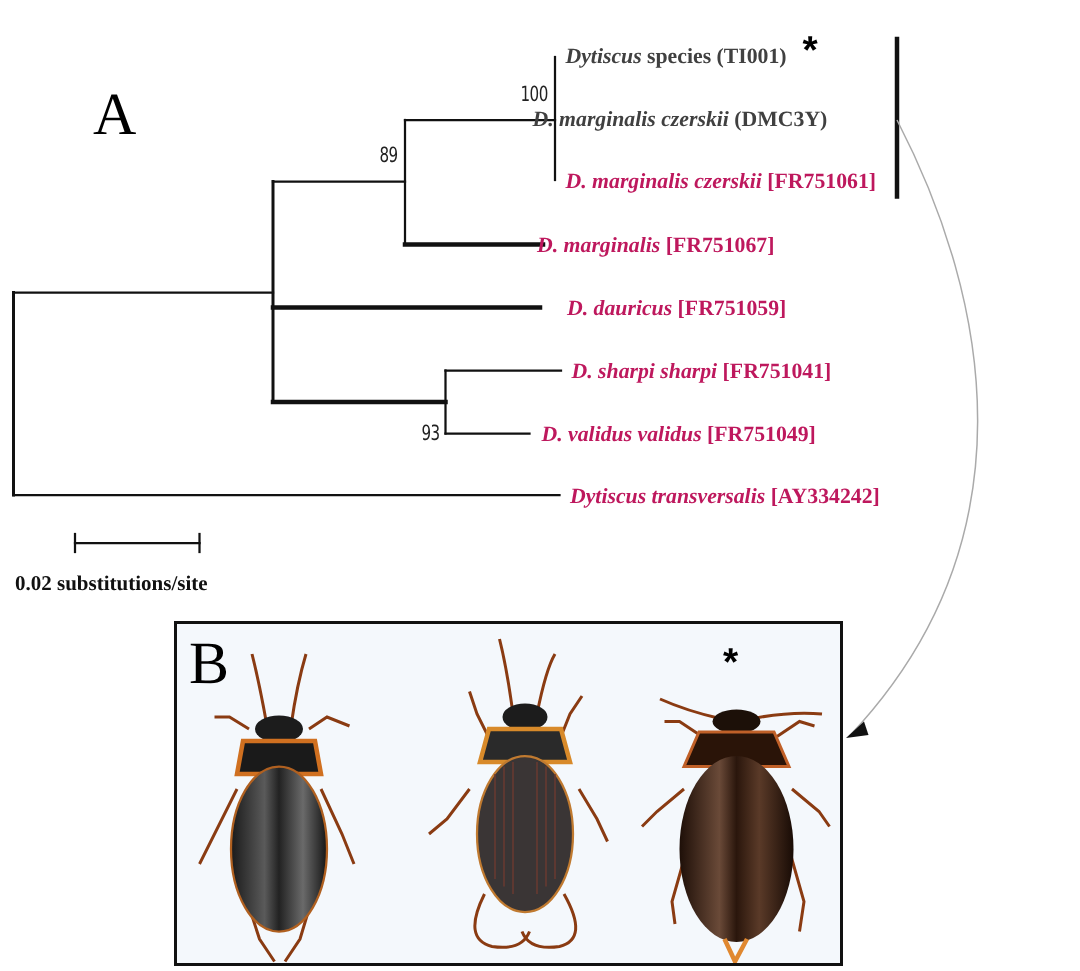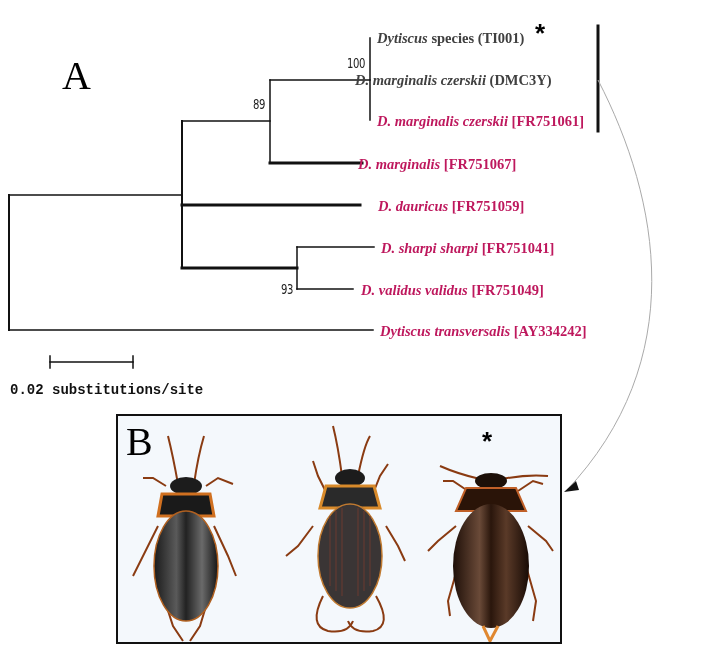--- a/index.html
+++ b/index.html
@@ -4,21 +4,21 @@
   <style>
     html, body { margin: 0; padding: 0; background: #ffffff; }
     body { width: 720px; height: 647px; position: relative; overflow: hidden; font-family: "Liberation Serif", serif; }
     .abs { position: absolute; }
     .panel-letter { font-family: "Liberation Serif", serif; font-size: 40px; color: #000; line-height: 1; }
     .taxon { font-family: "Liberation Serif", serif; font-weight: bold; font-size: 14.5px; white-space: nowrap; line-height: 1; }
     .taxon i { font-style: italic; }
     .taxon.black { color: #404040; }
     .taxon.red { color: #be185d; }
     .bootstrap { font-family: "DejaVu Sans", sans-serif; font-size: 14px; color: #222; transform: scaleX(0.72); transform-origin: left top; line-height: 1; letter-spacing: -0.5px; }
-    .scale-label { font-family: Liberation Mono, monospace; font-weight: bold; font-size: 14px; color: #111; white-space: nowrap; }
+    .scale-label { font-family: Liberation Serif, serif; font-weight: bold; font-size: 14px; color: #111; white-space: nowrap; }
     .asterisk { font-family: "Liberation Sans", sans-serif; font-size: 26px; font-weight: bold; line-height: 1; color: #000; }
     .photo-box { position: absolute; left: 116px; top: 414px; width: 446px; height: 230px; border: 2px solid #111; background: #f4f8fc; box-sizing: border-box; overflow: hidden; }
     svg { position: absolute; left: 0; top: 0; }
   </style>
 </head>
 <body>
 
 <svg width="720" height="647">
   <g stroke="#111" fill="none" stroke-linecap="square">
 

